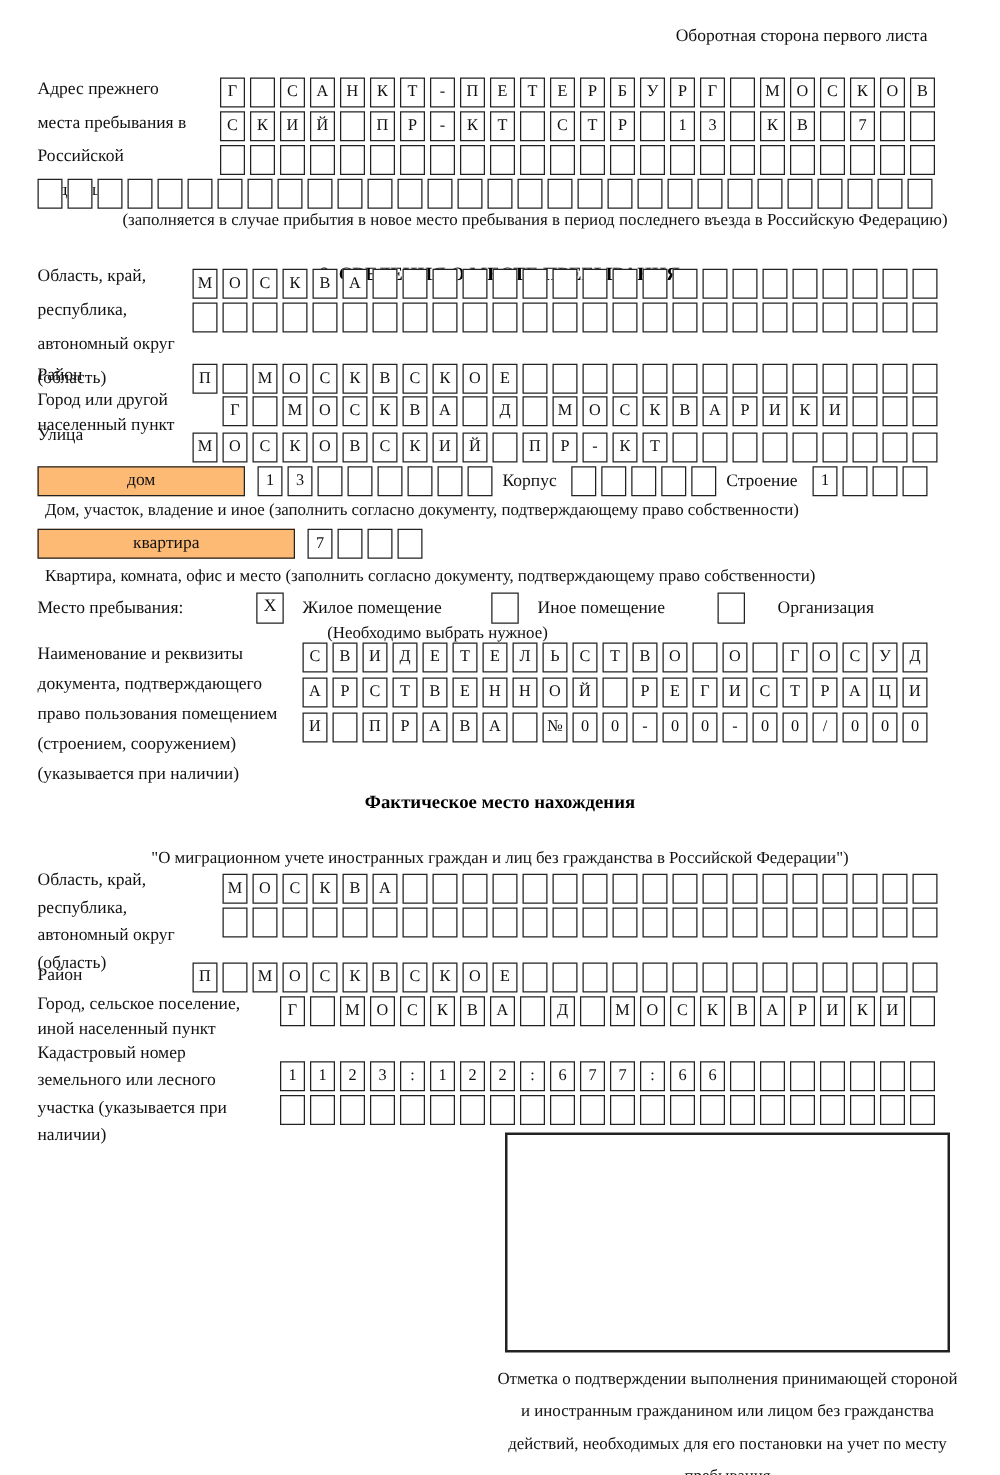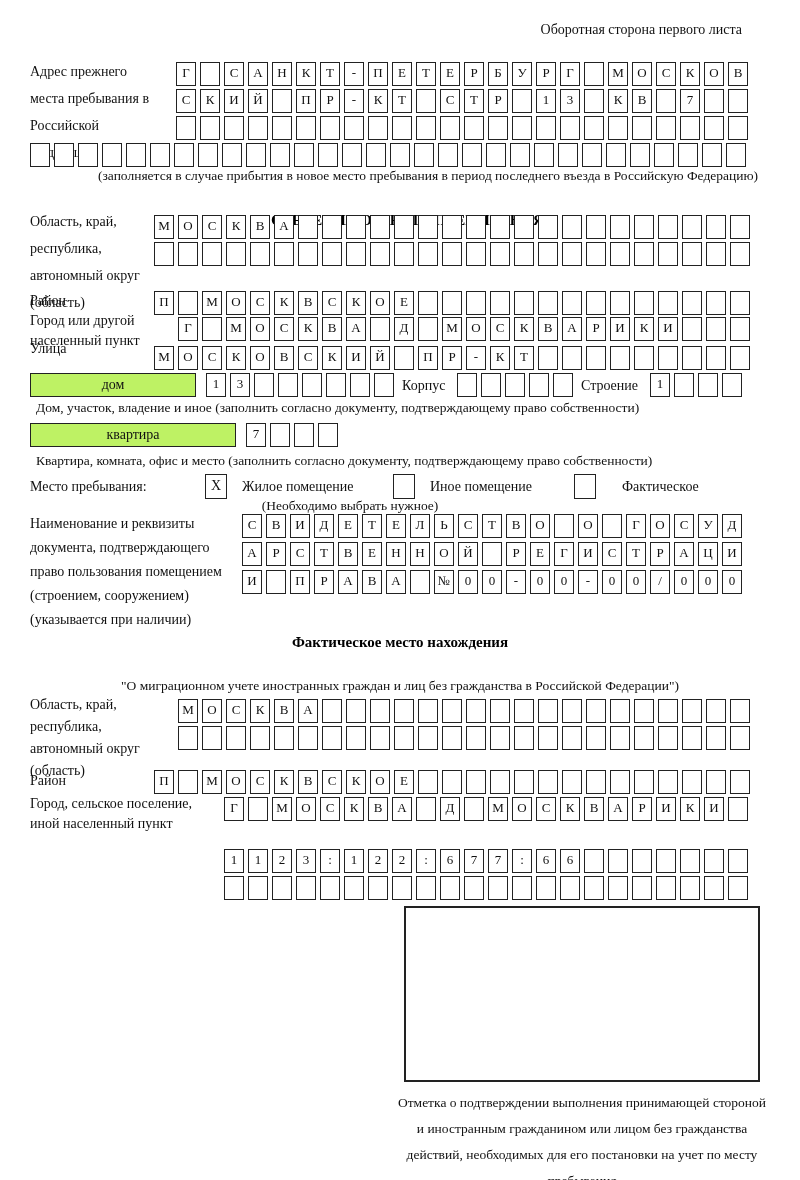--- a/index.html
+++ b/index.html
@@ -13,21 +13,21 @@
   .ttl{font-size:15px;font-weight:bold;color:#000;}
   .center{left:0;width:800px;text-align:center;}
   .cellrow{white-space:nowrap;height:40px;}
   .cell{
     display:inline-block;box-sizing:border-box;width:20px;height:24px;
     border:1.5px solid #222;margin-right:4px;text-align:center;
     font-size:13px;line-height:20px;vertical-align:top;background:#fff;
   }
   .writein{
     box-sizing:border-box;border:1.5px solid #222;height:24px;text-align:center;
-    font-size:14px;line-height:21px;background:#bef264;
+    font-size:14px;line-height:21px;background:#fdba74;
   }
   .chk{
     display:inline-block;box-sizing:border-box;width:22px;height:25px;
     border:1.5px solid #222;text-align:center;font-size:14px;line-height:21px;background:#fff;
   }
   .inline-lbl{font-size:14px;line-height:25px;}
   #stamp-box{box-sizing:border-box;border:2px solid #222;background:#fff;}
 </style>
 </head>
 <body>
@@ -70,21 +70,21 @@
   <div class="abs cellrow" style="left:246px;top:423px;"><span class="cell">7</span><span class="cell"></span><span class="cell"></span><span class="cell"></span></div>
   <div class="abs cap" style="left:36px;top:453px;">Квартира, комната, офис и место (заполнить согласно документу, подтверждающему право собственности)</div>
 
   <div class="abs" style="left:0;top:474px;width:800px;height:26px;">
     <span class="abs inline-lbl" style="left:30px;">Место пребывания:</span>
     <span class="abs chk" style="left:205px;">X</span>
     <span class="abs inline-lbl" style="left:242px;">Жилое помещение</span>
     <span class="abs chk" style="left:393px;"></span>
     <span class="abs inline-lbl" style="left:430px;">Иное помещение</span>
     <span class="abs chk" style="left:574px;"></span>
-    <span class="abs inline-lbl" style="left:622px;">Фактическое</span>
+    <span class="abs inline-lbl" style="left:622px;">Организация</span>
   </div>
   <div class="abs lbl" style="left:30px;top:512px;width:200px;line-height:24px;">Наименование и реквизиты документа, подтверждающего право пользования помещением (строением, сооружением) (указывается при наличии)</div>
 
   <div class="abs cap" style="left:0;top:498px;width:700px;text-align:center;">(Необходимо выбрать нужное)</div>
   <div class="abs cellrow" style="left:242px;top:514px;"><span class="cell">С</span><span class="cell">В</span><span class="cell">И</span><span class="cell">Д</span><span class="cell">Е</span><span class="cell">Т</span><span class="cell">Е</span><span class="cell">Л</span><span class="cell">Ь</span><span class="cell">С</span><span class="cell">Т</span><span class="cell">В</span><span class="cell">О</span><span class="cell"></span><span class="cell">О</span><span class="cell"></span><span class="cell">Г</span><span class="cell">О</span><span class="cell">С</span><span class="cell">У</span><span class="cell">Д</span></div>
   <div class="abs cellrow" style="left:242px;top:542px;"><span class="cell">А</span><span class="cell">Р</span><span class="cell">С</span><span class="cell">Т</span><span class="cell">В</span><span class="cell">Е</span><span class="cell">Н</span><span class="cell">Н</span><span class="cell">О</span><span class="cell">Й</span><span class="cell"></span><span class="cell">Р</span><span class="cell">Е</span><span class="cell">Г</span><span class="cell">И</span><span class="cell">С</span><span class="cell">Т</span><span class="cell">Р</span><span class="cell">А</span><span class="cell">Ц</span><span class="cell">И</span></div>
   <div class="abs cellrow" style="left:242px;top:570px;"><span class="cell">И</span><span class="cell"></span><span class="cell">П</span><span class="cell">Р</span><span class="cell">А</span><span class="cell">В</span><span class="cell">А</span><span class="cell"></span><span class="cell">№</span><span class="cell">0</span><span class="cell">0</span><span class="cell">-</span><span class="cell">0</span><span class="cell">0</span><span class="cell">-</span><span class="cell">0</span><span class="cell">0</span><span class="cell">/</span><span class="cell">0</span><span class="cell">0</span><span class="cell">0</span></div>
 
   <div class="abs ttl center" style="top:634px;">Фактическое место нахождения</div>
   <div class="abs cap center" style="top:678px;">"О миграционном учете иностранных граждан и лиц без гражданства в Российской Федерации")</div>
@@ -92,19 +92,20 @@
   <div class="abs lbl" style="left:30px;top:694px;width:132px;line-height:22px;">Область, край, республика, автономный округ (область)</div>
   <div class="abs cellrow" style="left:178px;top:699px;"><span class="cell">М</span><span class="cell">О</span><span class="cell">С</span><span class="cell">К</span><span class="cell">В</span><span class="cell">А</span><span class="cell"></span><span class="cell"></span><span class="cell"></span><span class="cell"></span><span class="cell"></span><span class="cell"></span><span class="cell"></span><span class="cell"></span><span class="cell"></span><span class="cell"></span><span class="cell"></span><span class="cell"></span><span class="cell"></span><span class="cell"></span><span class="cell"></span><span class="cell"></span><span class="cell"></span><span class="cell"></span></div>
   <div class="abs cellrow" style="left:178px;top:726px;"><span class="cell"></span><span class="cell"></span><span class="cell"></span><span class="cell"></span><span class="cell"></span><span class="cell"></span><span class="cell"></span><span class="cell"></span><span class="cell"></span><span class="cell"></span><span class="cell"></span><span class="cell"></span><span class="cell"></span><span class="cell"></span><span class="cell"></span><span class="cell"></span><span class="cell"></span><span class="cell"></span><span class="cell"></span><span class="cell"></span><span class="cell"></span><span class="cell"></span><span class="cell"></span><span class="cell"></span></div>
 
   <div class="abs lbl" style="left:30px;top:767px;">Район</div>
   <div class="abs cellrow" style="left:154px;top:770px;"><span class="cell">П</span><span class="cell"></span><span class="cell">М</span><span class="cell">О</span><span class="cell">С</span><span class="cell">К</span><span class="cell">В</span><span class="cell">С</span><span class="cell">К</span><span class="cell">О</span><span class="cell">Е</span><span class="cell"></span><span class="cell"></span><span class="cell"></span><span class="cell"></span><span class="cell"></span><span class="cell"></span><span class="cell"></span><span class="cell"></span><span class="cell"></span><span class="cell"></span><span class="cell"></span><span class="cell"></span><span class="cell"></span><span class="cell"></span></div>
 
   <div class="abs lbl" style="left:30px;top:794px;width:195px;line-height:20px;">Город, сельское поселение, иной населенный пункт</div>
   <div class="abs cellrow" style="left:224px;top:797px;"><span class="cell">Г</span><span class="cell"></span><span class="cell">М</span><span class="cell">О</span><span class="cell">С</span><span class="cell">К</span><span class="cell">В</span><span class="cell">А</span><span class="cell"></span><span class="cell">Д</span><span class="cell"></span><span class="cell">М</span><span class="cell">О</span><span class="cell">С</span><span class="cell">К</span><span class="cell">В</span><span class="cell">А</span><span class="cell">Р</span><span class="cell">И</span><span class="cell">К</span><span class="cell">И</span><span class="cell"></span></div>
 
+  <div class="abs lbl" style="left:30px;top:832px;width:162px;line-height:22px;">Кадастровый номер земельного или лесного участка (указывается при наличии)</div>
   <div class="abs cellrow" style="left:224px;top:849px;"><span class="cell">1</span><span class="cell">1</span><span class="cell">2</span><span class="cell">3</span><span class="cell">:</span><span class="cell">1</span><span class="cell">2</span><span class="cell">2</span><span class="cell">:</span><span class="cell">6</span><span class="cell">7</span><span class="cell">7</span><span class="cell">:</span><span class="cell">6</span><span class="cell">6</span><span class="cell"></span><span class="cell"></span><span class="cell"></span><span class="cell"></span><span class="cell"></span><span class="cell"></span><span class="cell"></span></div>
   <div class="abs cellrow" style="left:224px;top:876px;"><span class="cell"></span><span class="cell"></span><span class="cell"></span><span class="cell"></span><span class="cell"></span><span class="cell"></span><span class="cell"></span><span class="cell"></span><span class="cell"></span><span class="cell"></span><span class="cell"></span><span class="cell"></span><span class="cell"></span><span class="cell"></span><span class="cell"></span><span class="cell"></span><span class="cell"></span><span class="cell"></span><span class="cell"></span><span class="cell"></span><span class="cell"></span><span class="cell"></span></div>
 
   <div id="stamp-box" class="abs" style="left:404px;top:906px;width:356px;height:176px;"></div>
   <div class="abs cap" style="left:396px;top:1090px;width:372px;text-align:center;line-height:26px;">Отметка о подтверждении выполнения принимающей стороной и иностранным гражданином или лицом без гражданства действий, необходимых для его постановки на учет по месту пребывания</div>
 
 </div>
 
 </body></html>

